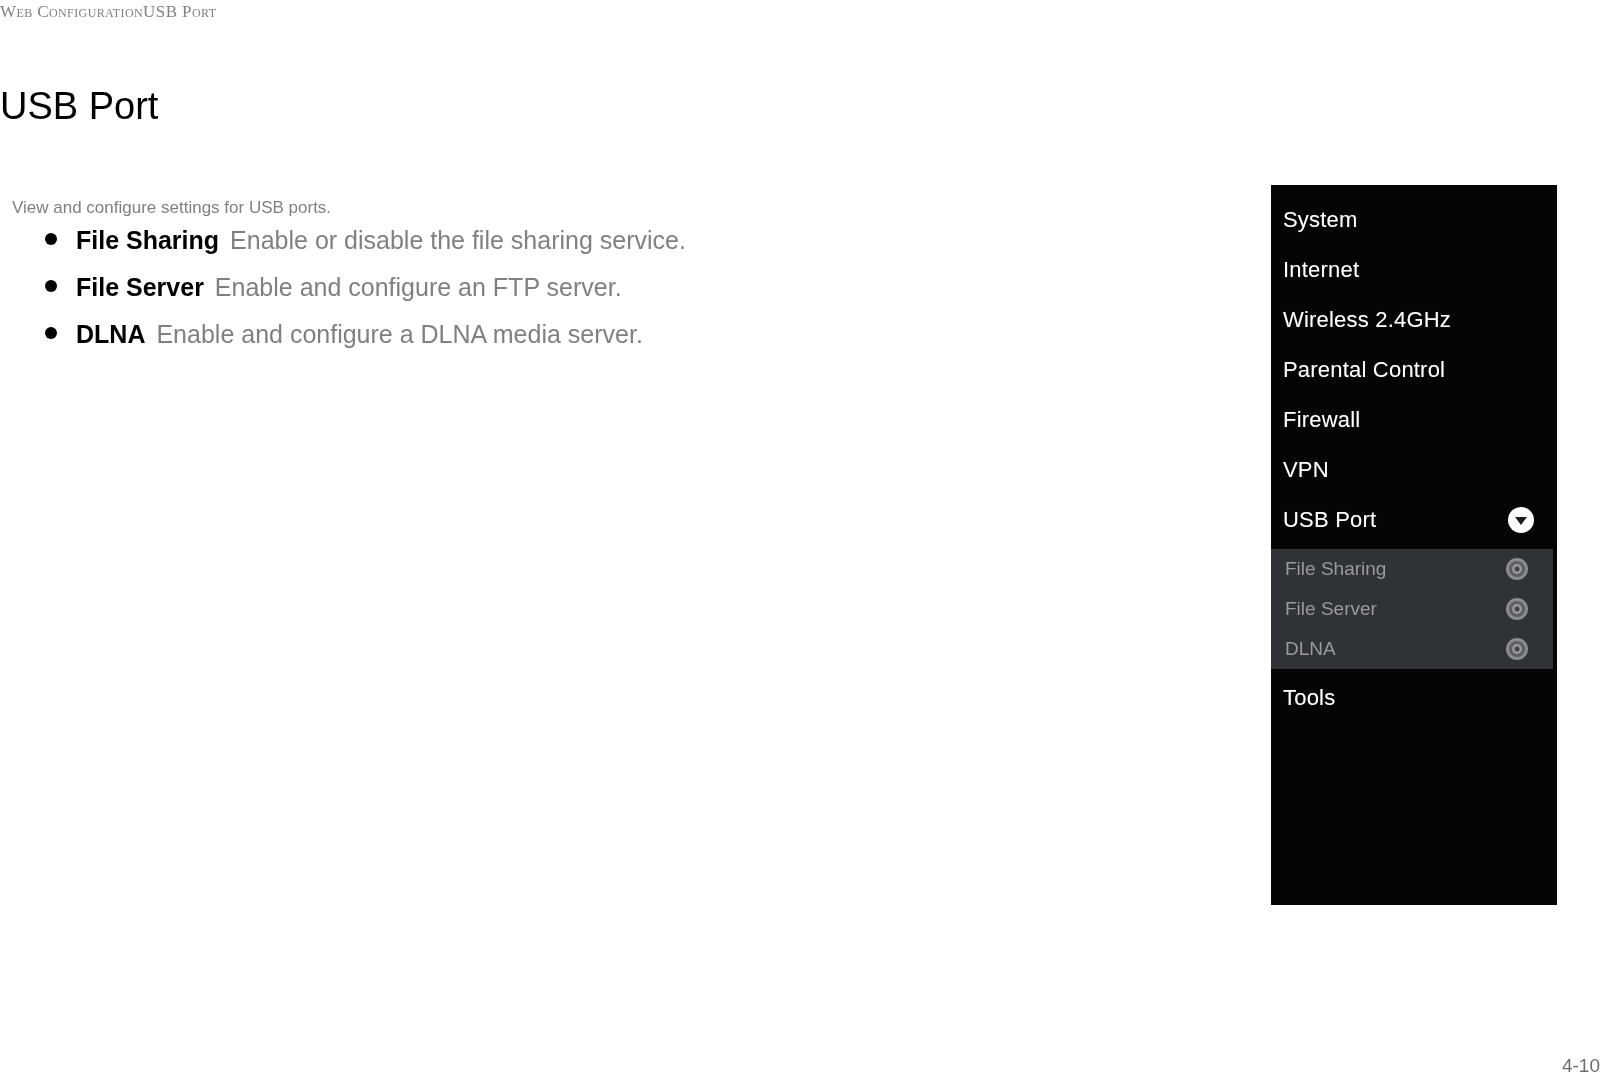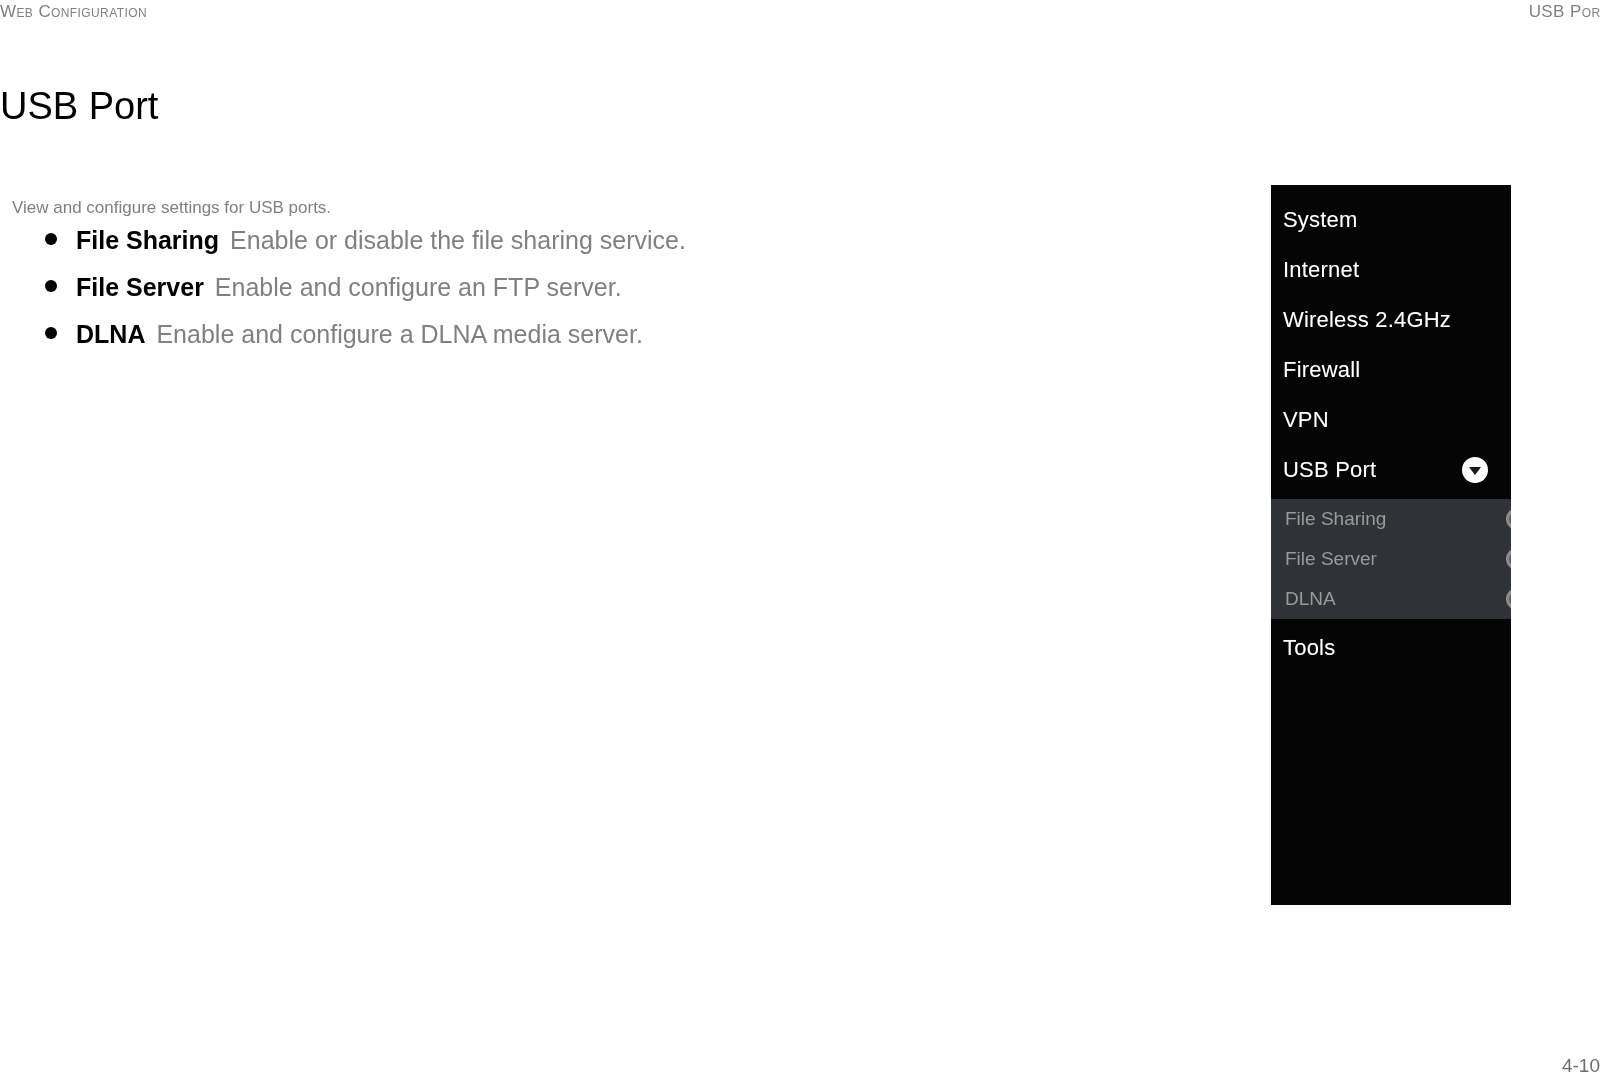--- a/index.html
+++ b/index.html
@@ -17,21 +17,21 @@
 
   
   .page-header {
     position: absolute;
     top: 0;
     left: 0;
     width: 1600px;
     height: 24px;
     display: flex;
     align-items: center;
-    justify-content: space-between;
+    font-family: Liberation Serif, serif;
   }
   .header-left,
   .header-right {
     color: #808080;
     font-size: 17px;
     letter-spacing: 0.4px;
     white-space: nowrap;
   }
   .header-left { padding-left: 0px; }
   .header-right { padding-right: 0px; margin-right: -8px; }
@@ -92,21 +92,21 @@
     color: #808080;
     white-space: nowrap;
     margin-left: 11px;
   }
 
   
   .menu-panel {
     position: absolute;
     left: 1271px;
     top: 185px;
-    width: 240px;
+    width: 286px;
     height: 720px;
     background: #050506;
     box-sizing: border-box;
     overflow: hidden;
   }
   .menu-item {
     position: relative;
     height: 50px;
     display: flex;
     align-items: center;
@@ -214,20 +214,23 @@
 
   <div class="menu-item">
     <span class="menu-label">Internet</span>
   </div>
 
   <div class="menu-item">
     <span class="menu-label">Wireless 2.4GHz</span>
   </div>
 
 
+  <div class="menu-item">
+    <span class="menu-label">Parental Control</span>
+  </div>
 
   <div class="menu-item">
     <span class="menu-label">Firewall</span>
   </div>
 
   <div class="menu-item">
     <span class="menu-label">VPN</span>
   </div>
 
   <div class="menu-item has-toggle">

